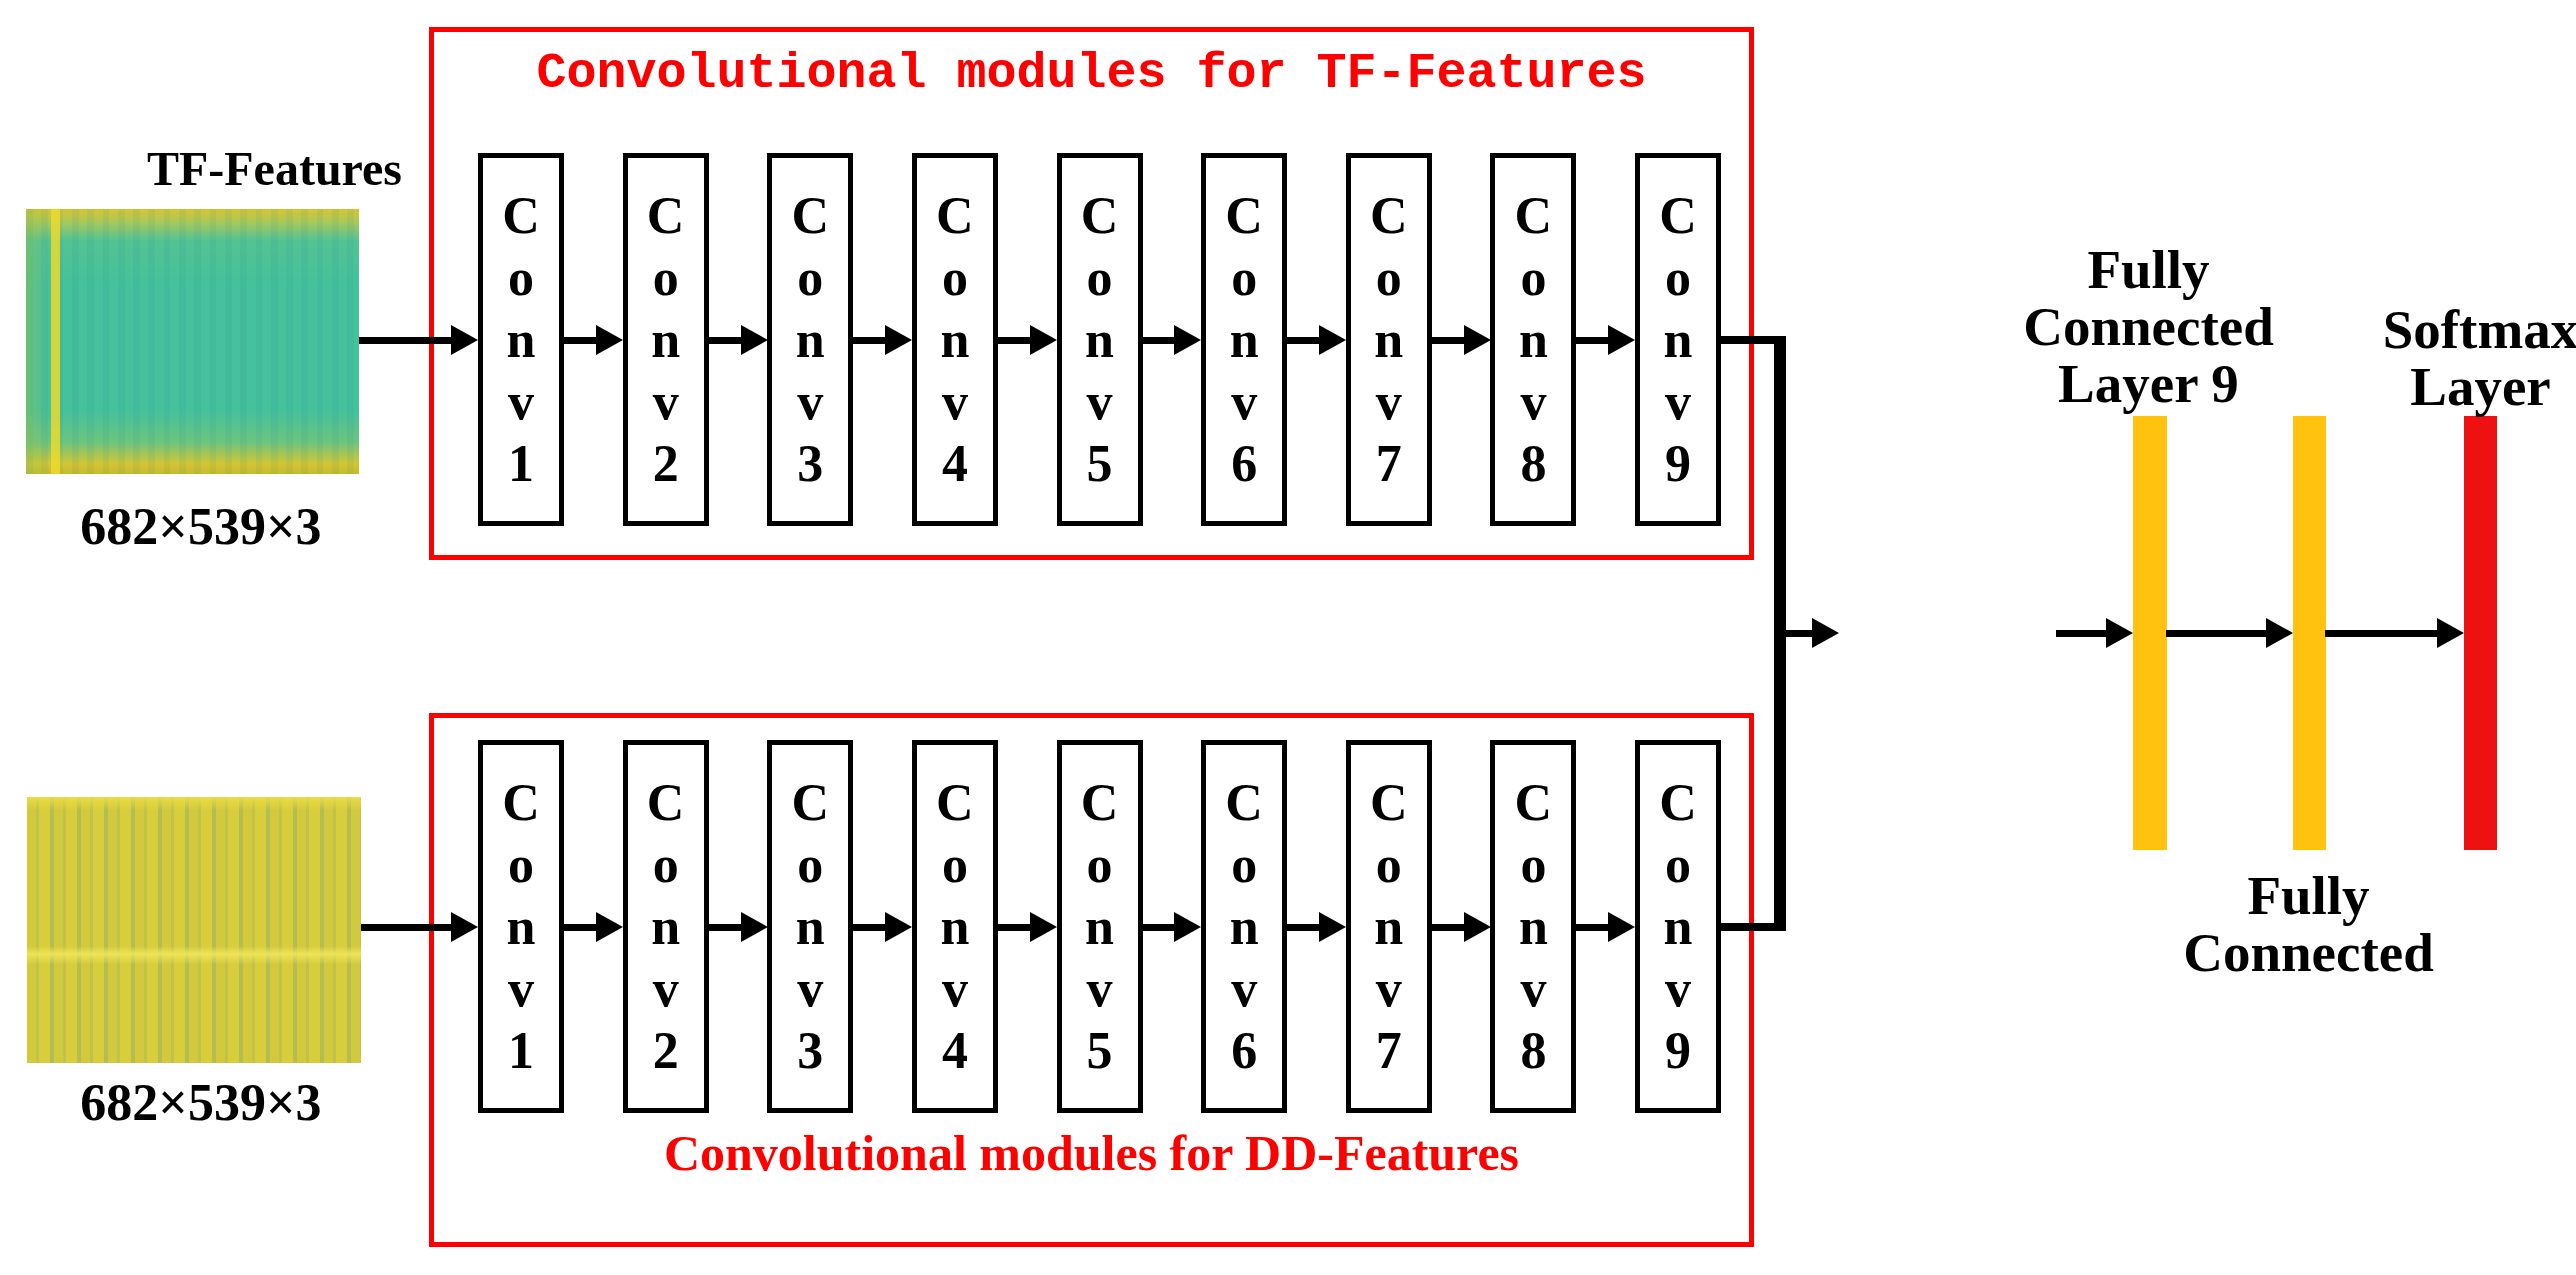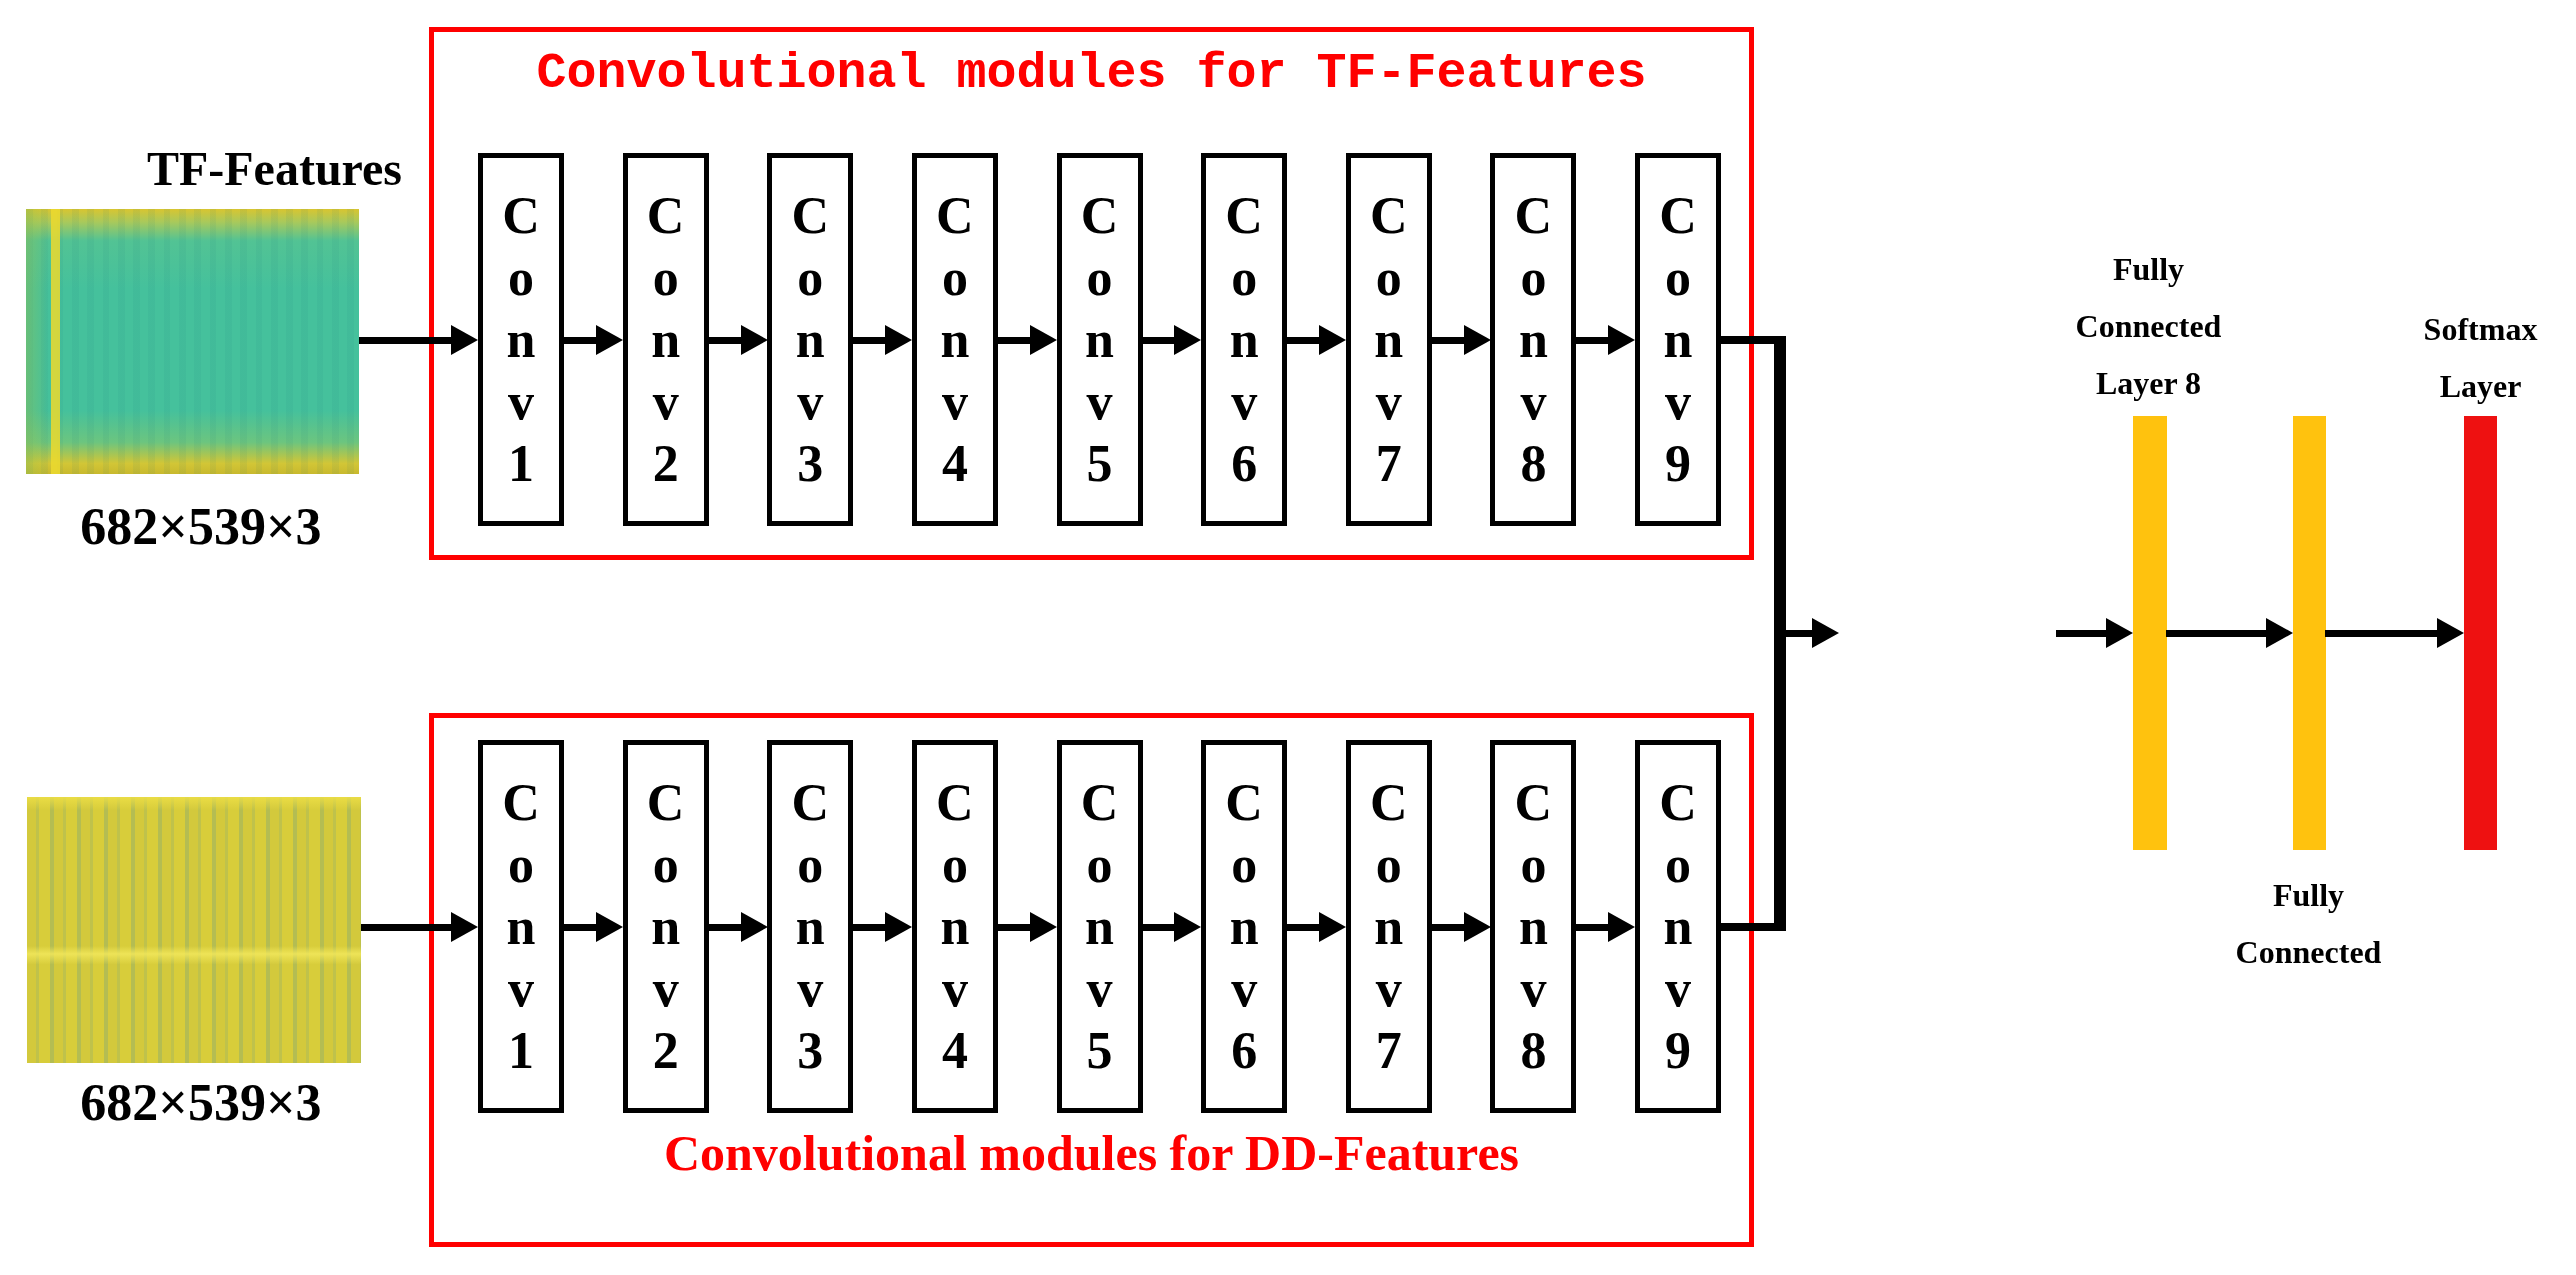--- a/index.html
+++ b/index.html
@@ -58,21 +58,21 @@
   }
   #fusion-box span{display:block;font-weight:bold;font-size:52px;line-height:61px;text-align:center;}
 
   
   .bar{position:absolute;top:416px;height:434px;}
   #fc1-bar{left:2133px;width:34px;}
   #fc2-bar{left:2293px;width:33px;}
   #softmax-bar{left:2464px;width:33px;}
 
   
-  .layer-label{position:absolute;width:479px;text-align:center;font-weight:bold;font-size:32px;line-height:57px;}
+  .layer-label{position:absolute;width:479px;text-align:center;font-weight:bold;font-size:55px;line-height:57px;}
   #fc1-label{left:1909px;top:241px;}
   #fc2-label{left:2069px;top:867px;}
   #softmax-label{left:2241px;top:301px;}
 </style>
 </head>
 <body>
 
 <div id="canvas">
 
   <div class="input-label" style="left:0px;top:142px;">TF-Features</div>
@@ -225,21 +225,21 @@
   <div class="line" style="left:1774px;top:336px;width:11.5px;height:595px;"></div>
 
 
   <div class="bar" id="fc1-bar" style="background: rgb(255, 194, 14);"></div>
   <div class="bar" id="fc2-bar" style="background: rgb(255, 194, 14);"></div>
   <div class="bar" id="softmax-bar" style="background: rgb(238, 17, 17);"></div>
 
   <div class="layer-label" id="fc1-label">
     <span style="display:block">Fully</span>
     <span style="display:block">Connected</span>
-    <span style="display:block">Layer 8</span>
+    <span style="display:block">Layer 9</span>
   </div>
   <div class="layer-label" id="fc2-label">
     <span style="display:block">Fully</span>
     <span style="display:block">Connected</span>
   </div>
   <div class="layer-label" id="softmax-label">
     <span style="display:block">Softmax</span>
     <span style="display:block">Layer</span>
   </div>
 

